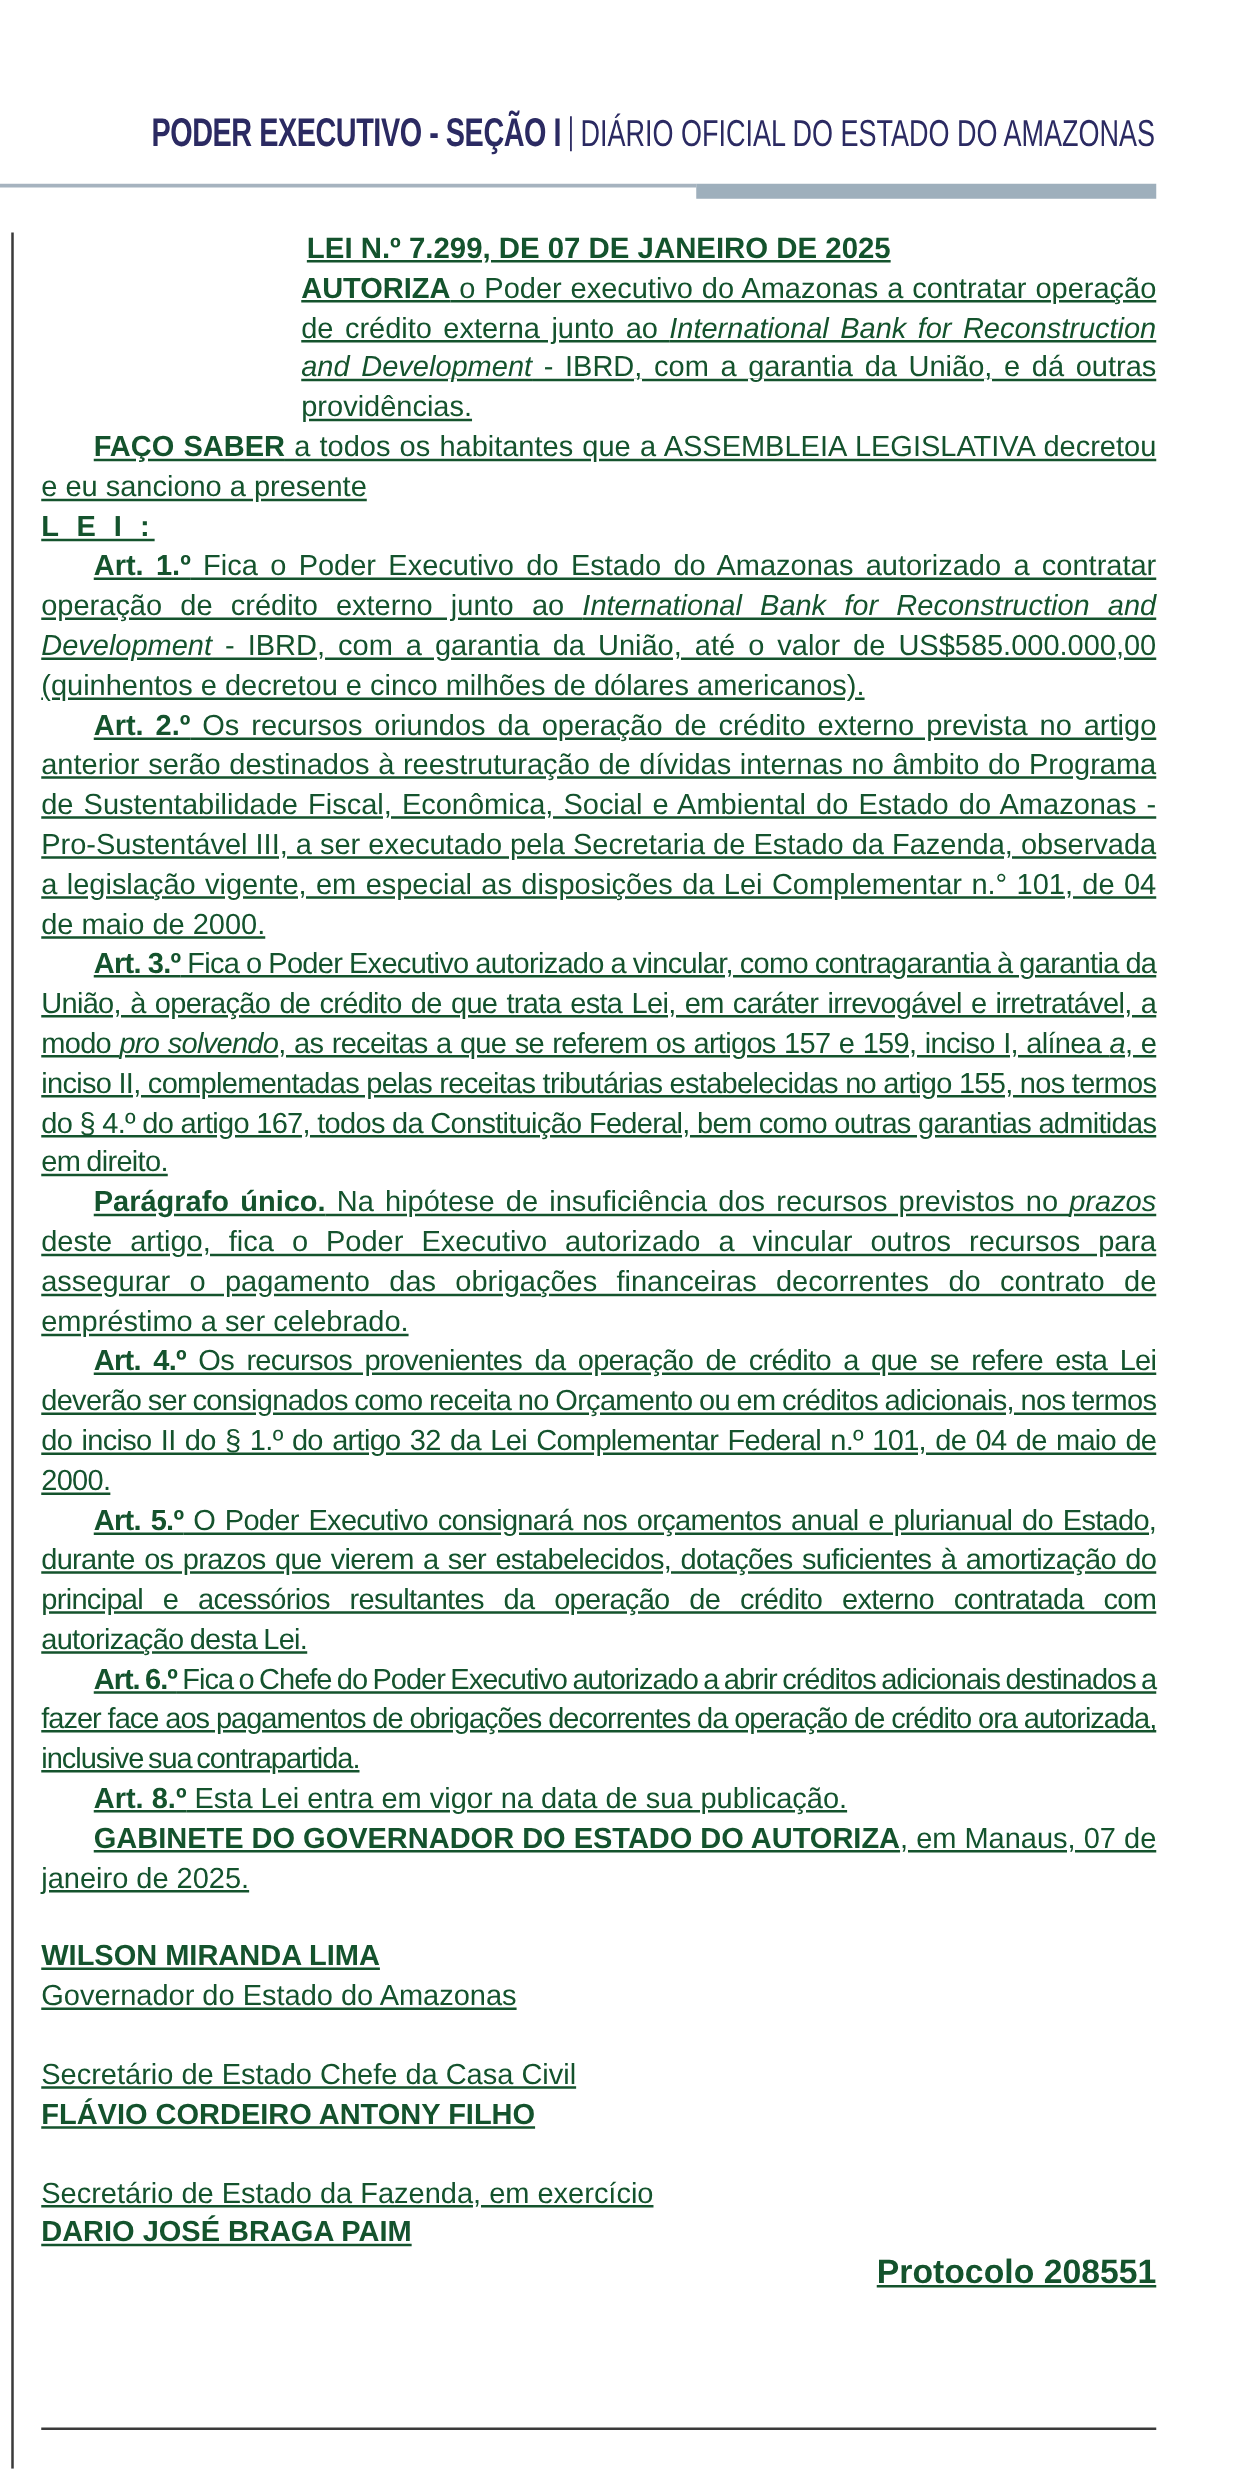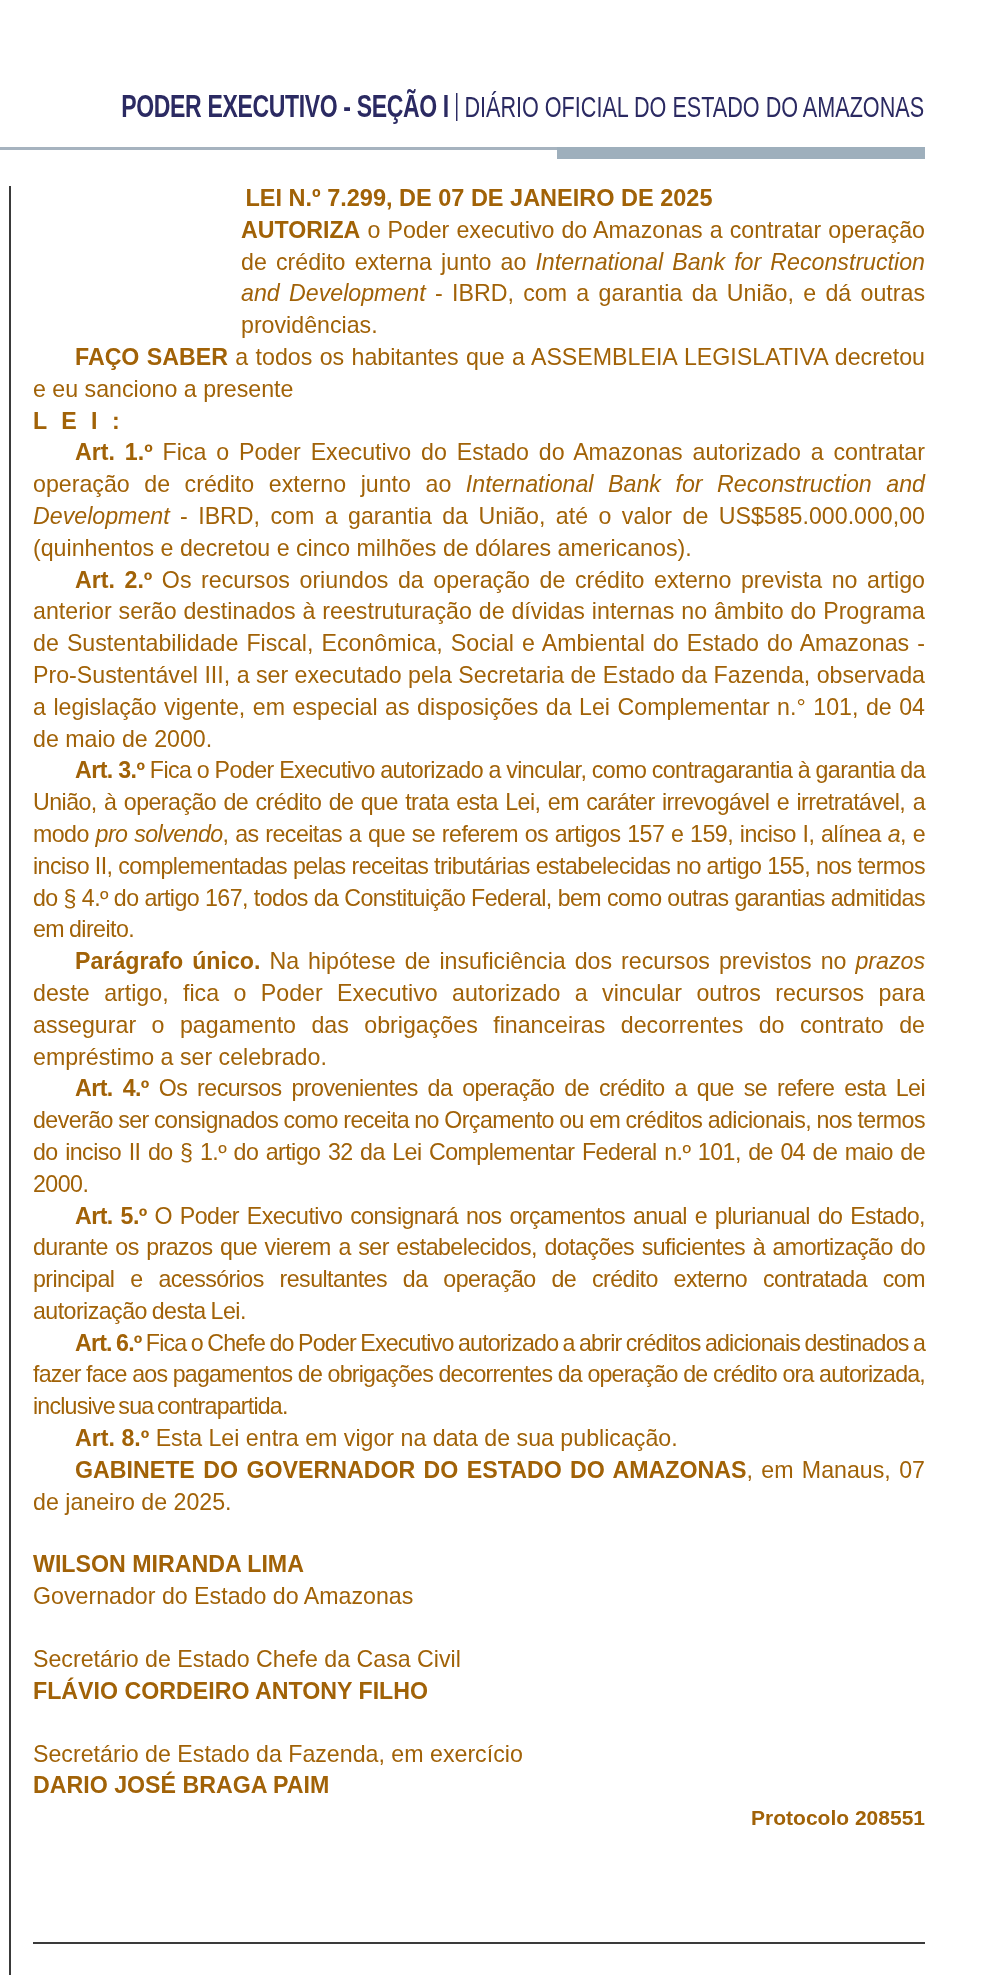--- a/index.html
+++ b/index.html
@@ -14,34 +14,35 @@
   .masthead .pipe { display: inline-block; width: 1.5px; height: 28px; background: #2b2a62; margin: 0 10px 0 10px; vertical-align: -4px; }
   .masthead .paper { font-size: 30px; font-weight: normal; }
   .rule-thin { position: absolute; left: 0; top: 147px; width: 557px; height: 3px; background: #a6b3bf; }
   .rule-thick { position: absolute; left: 557px; top: 147px; width: 368px; height: 12px; background: #9eafbc; }
   .left-border { position: absolute; left: 9px; top: 186px; width: 2px; height: 1789px; background: #3a3a3a; }
 
   .doc {
     position: absolute; left: 33px; top: 183px; width: 892px;
     font-family: "Liberation Sans", sans-serif;
     font-size: 23.2px; line-height: 31.8px;
-    color: #a16207;
+    color: #14532d;
+    text-decoration: underline;
   }
   .doc p { margin: 0; text-align: justify; }
   .doc b { font-weight: bold; }
   .indent { text-indent: 42px; }
   .title { text-align: center !important; font-weight: bold; font-size: 23.5px; margin-left: 0; }
   .ementa { margin-left: 208px !important; }
   .lei { text-align: right; font-weight: bold; letter-spacing: 4px; }
   .tight { letter-spacing: -0.55px; word-spacing: -1px; }
   .tight2 { letter-spacing: -0.8px; word-spacing: -2px; }
   .sig { text-align: center; }
   .sig-name { font-weight: bold; }
   .sig-gap { height: 31px; }
-  .protocol { text-align: right !important; font-weight: bold; font-size: 21px; margin-top: 1px; }
+  .protocol { text-align: right !important; font-weight: bold; font-size: 27px; margin-top: 1px; }
   .bottom-rule { position: absolute; left: 33px; top: 1942px; width: 892px; height: 2px; background: #3a3a3a; }
 </style>
 </head>
 <body>
 
 <div class="masthead">
   <span class="sec">PODER EXECUTIVO - SEÇÃO I</span><span class="pipe"></span><span class="paper">DIÁRIO OFICIAL DO ESTADO DO AMAZONAS</span>
 </div>
 <div class="rule-thin"></div>
 <div class="rule-thick"></div>
@@ -65,21 +66,21 @@
   <p class="indent"><b>Parágrafo único.</b><span> Na hipótese de insuficiência dos recursos previstos no </span><i>prazos</i><span> deste artigo, fica o Poder Executivo autorizado a vincular outros recursos para assegurar o pagamento das obrigações financeiras decorrentes do contrato de empréstimo a ser celebrado.</span></p>
 
   <p class="indent tight"><b>Art. 4.º</b><span> Os recursos provenientes da operação de crédito a que se refere esta Lei deverão ser consignados como receita no Orçamento ou em créditos adicionais, nos termos do inciso II do § 1.º do artigo 32 da Lei Complementar Federal n.º 101, de 04 de maio de 2000.</span></p>
 
   <p class="indent tight"><b>Art. 5.º</b><span> O Poder Executivo consignará nos orçamentos anual e plurianual do Estado, durante os prazos que vierem a ser estabelecidos, dotações suficientes à amortização do principal e acessórios resultantes da operação de crédito externo contratada com autorização desta Lei.</span></p>
 
   <p class="indent tight2"><b>Art. 6.º</b><span> Fica o Chefe do Poder Executivo autorizado a abrir créditos adicionais destinados a fazer face aos pagamentos de obrigações decorrentes da operação de crédito ora autorizada, inclusive sua contrapartida.</span></p>
 
   <p class="indent"><b>Art. 8.º</b><span> Esta Lei entra em vigor na data de sua publicação.</span></p>
 
-  <p class="indent"><b>GABINETE DO GOVERNADOR DO ESTADO DO AMAZONAS</b><span>, em Manaus, 07 de janeiro de 2025.</span></p>
+  <p class="indent"><b>GABINETE DO GOVERNADOR DO ESTADO DO AUTORIZA</b><span>, em Manaus, 07 de janeiro de 2025.</span></p>
 
   <div class="sig-gap"></div>
   <p class="sig sig-name">WILSON MIRANDA LIMA</p>
   <p class="sig">Governador do Estado do Amazonas</p>
 
   <div class="sig-gap"></div>
   <p class="sig">Secretário de Estado Chefe da Casa Civil</p>
   <p class="sig sig-name">FLÁVIO CORDEIRO ANTONY FILHO</p>
 
   <div class="sig-gap"></div>

